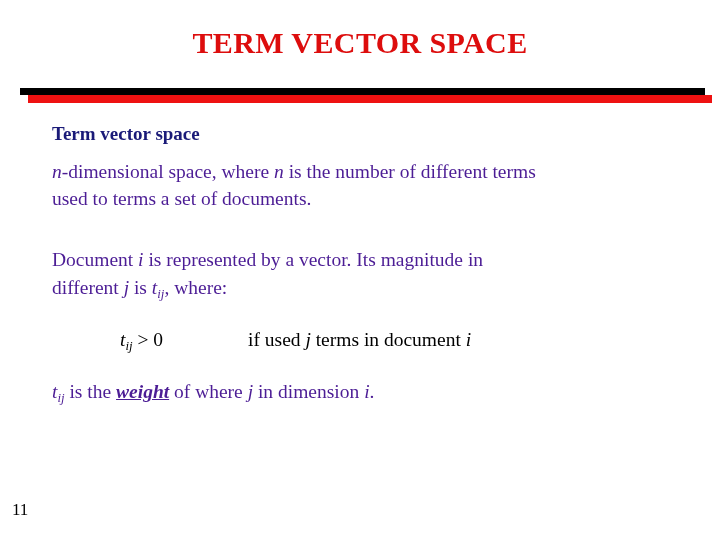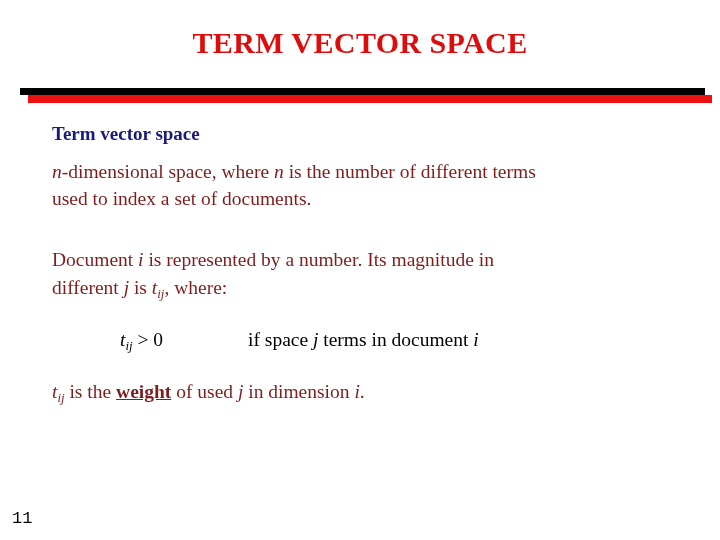--- a/index.html
+++ b/index.html
@@ -72,21 +72,21 @@
 
   .heading {
     color: #1a1a78;
     font-weight: bold;
     font-size: 19px;
     line-height: 1.25;
     font-family: "Liberation Serif", "DejaVu Serif", serif;
   }
 
   .para {
-    color: #7f1d1d;
+    color: #4c1d95;
     font-size: 19.5px;
     line-height: 1.40;
     font-family: "Liberation Serif", "DejaVu Serif", serif;
   }
 
   .gap-sm { height: 12px; }
   .gap-md { height: 22px; }
   .gap-lg { height: 26px; }
 
   .it { font-style: italic; }
@@ -114,30 +114,31 @@
     width: 128px;
     flex: 0 0 128px;
     font-style: italic;
   }
   .formula-lhs .opnum { font-style: normal; }
   .formula-rhs { flex: 0 0 auto; }
 
   .underline-bold {
     font-weight: bold;
     text-decoration: underline;
+    font-style: italic;
   }
 
   
   .page-number {
     position: absolute;
     left: 12px;
-    bottom: 12px;
+    bottom: 20px;
     font-size: 17px;
     color: #000000;
-    font-family: Liberation Mono, monospace;
+    font-family: Liberation Serif, serif;
   }
 </style>
 </head>
 <body>
 
 <div class="slide">
 
   <div class="slide-title">TERM VECTOR SPACE</div>
 
   <div class="divider">
@@ -147,49 +148,49 @@
 
   <div class="body-area">
 
     <div class="heading">Term vector space</div>
 
     <div class="gap-sm"></div>
 
     <div class="para">
       <span class="it">n</span><span>-dimensional space, where </span><span class="it">n</span><span> is the number of different terms</span>
       <br>
-      <span>used to index a set of documents.</span>
+      <span>used to terms a set of documents.</span>
     </div>
 
     <div class="gap-md"></div>
 
 
     <div class="gap-sm"></div>
 
     <div class="para">
-      <span>Document </span><span class="it">i</span><span> is represented by a number.  Its magnitude in</span>
+      <span>Document </span><span class="it">i</span><span> is represented by a vector.  Its magnitude in</span>
       <br>
       <span>different </span><span class="it">j</span><span> is </span><span class="it">t</span><sub>ij</sub><span>, where:</span>
     </div>
 
     <div class="gap-lg"></div>
 
     <div class="formula-block">
 
       <div class="formula-row">
         <span class="formula-lhs"><span>t</span><sub>ij</sub><span class="opnum"> &gt; 0</span></span>
-        <span class="formula-rhs"><span>if space </span><span class="it">j</span><span> terms in document </span><span class="it">i</span></span>
+        <span class="formula-rhs"><span>if used </span><span class="it">j</span><span> terms in document </span><span class="it">i</span></span>
       </div>
 
 
     </div>
 
     <div class="gap-lg"></div>
 
     <div class="para">
-      <span class="it">t</span><sub>ij</sub><span> is the </span><span class="underline-bold">weight</span><span> of used </span><span class="it">j</span><span> in dimension </span><span class="it">i</span><span>.</span>
+      <span class="it">t</span><sub>ij</sub><span> is the </span><span class="underline-bold">weight</span><span> of where </span><span class="it">j</span><span> in dimension </span><span class="it">i</span><span>.</span>
     </div>
 
   </div>
 
   <div class="page-number">11</div>
 
 </div>
 
 </body></html>

